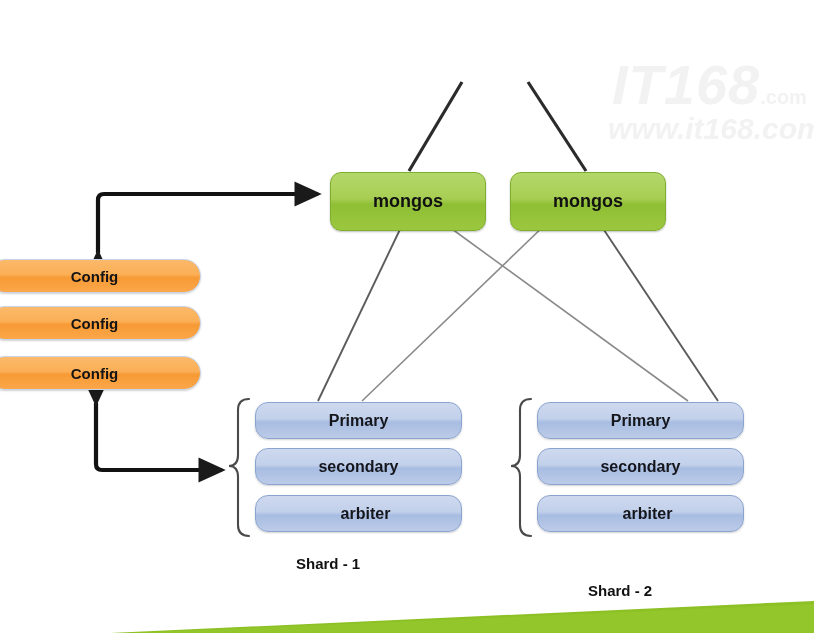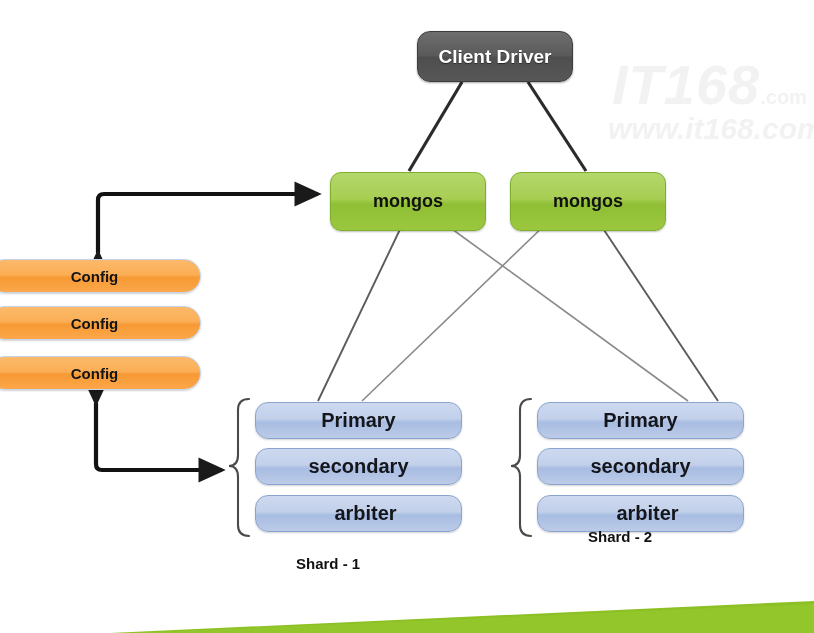--- a/index.html
+++ b/index.html
@@ -113,40 +113,40 @@
   .node-config-1 { top: 306px; }
   .node-config-2 { top: 356px; }
 
   
   .node-member {
     width: 207px;
     height: 37px;
     background: linear-gradient(to bottom, #ced9ef 0%, #c2d0ea 45%, #a8bde2 55%, #bccbe8 100%);
     border: 1px solid #8ba4cf;
     color: #14161c;
-    font-size: 20px;
+    font-size: 16px;
     border-radius: 13px;
     box-shadow: 0 1px 2px rgba(0,0,0,0.18);
   }
   .shard0 .node-member { left: 255px; }
   .shard1 .node-member { left: 537px; }
   .member-0 { top: 402px; }
   .member-1 { top: 448px; justify-content: center; }
   .member-2 { top: 495px; padding-left: 14px; }
 
   
   .shard-label {
     position: absolute;
     font-weight: bold;
     font-size: 15px;
     color: #111111;
     white-space: nowrap;
   }
   .shard-label-0 { left: 296px; top: 555px; }
-  .shard-label-1 { left: 588px; top: 528px; }
+  .shard-label-1 { left: 588px; top: 582px; }
 
   
   .bottom-band {
     position: absolute;
     left: 0;
     bottom: 0;
     width: 814px;
     height: 60px;
     pointer-events: none;
   }
@@ -179,23 +179,20 @@
 
     <path d="M98,253 L98,200 Q98,194 104,194 L318,194" fill="none" stroke="#121212" stroke-width="4.2" marker-start="url(#arrowhead)" marker-end="url(#arrowhead)"></path>
 
     <path d="M96,403 L96,464 Q96,470 102,470 L222,470" fill="none" stroke="#121212" stroke-width="4.2" marker-start="url(#arrowhead)" marker-end="url(#arrowhead)"></path>
 
     <path d="M249,399 Q238,399 238,410 L238,455 Q238,466 229,466 Q238,466 238,477 L238,525 Q238,536 249,536" fill="none" stroke="#4a4a4a" stroke-width="2.1" stroke-linecap="round"></path>
 
     <path d="M531,399 Q520,399 520,410 L520,455 Q520,466 511,466 Q520,466 520,477 L520,525 Q520,536 531,536" fill="none" stroke="#4a4a4a" stroke-width="2.1" stroke-linecap="round"></path>
   </svg>
 
-  <div class="node node-client">
-    <span>Client Driver</span>
-  </div>
 
   <div class="node node-mongos node-mongos-0">
     <span>mongos</span>
   </div>
   <div class="node node-mongos node-mongos-1">
     <span>mongos</span>
   </div>
 
   <div class="node node-config node-config-0">
     <span>Config</span>

